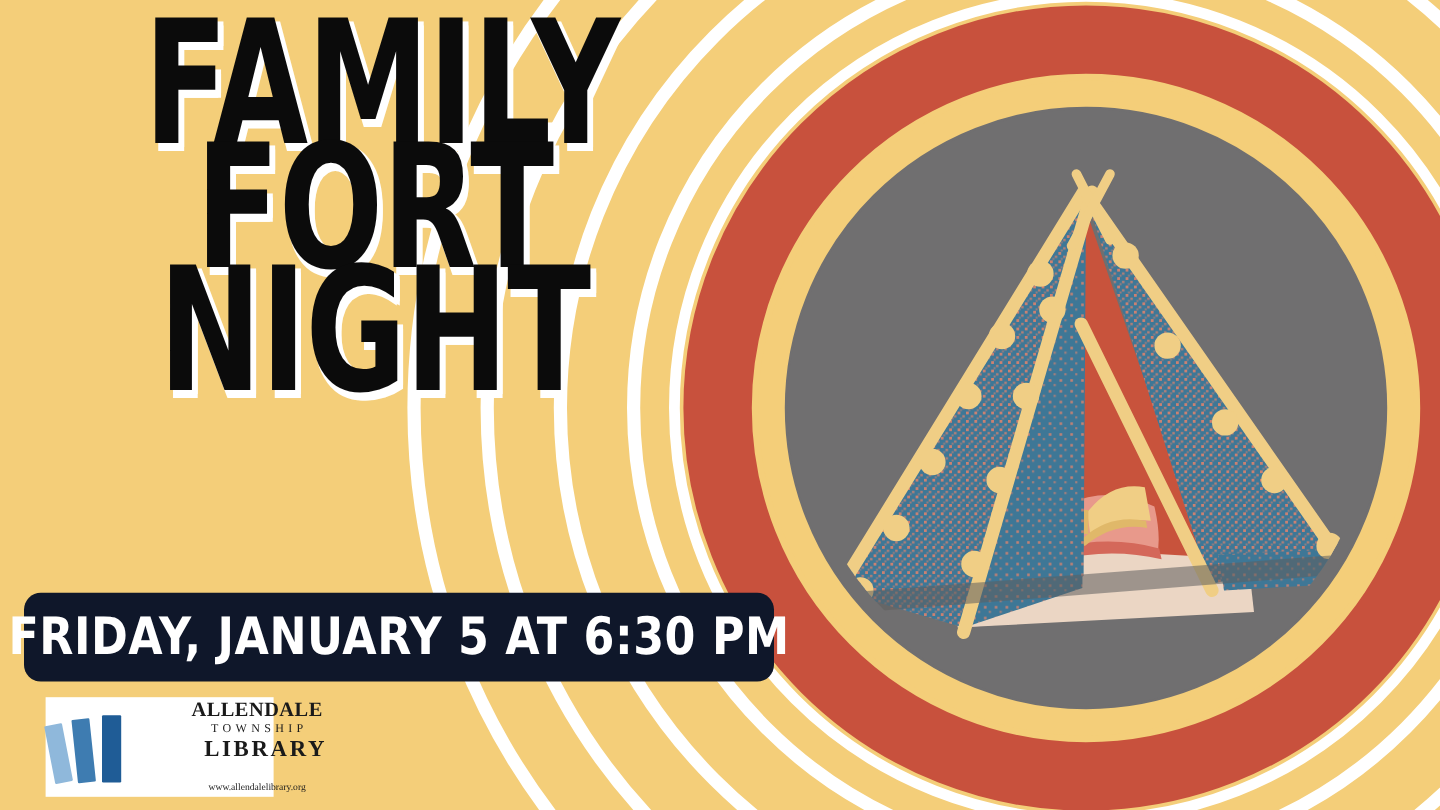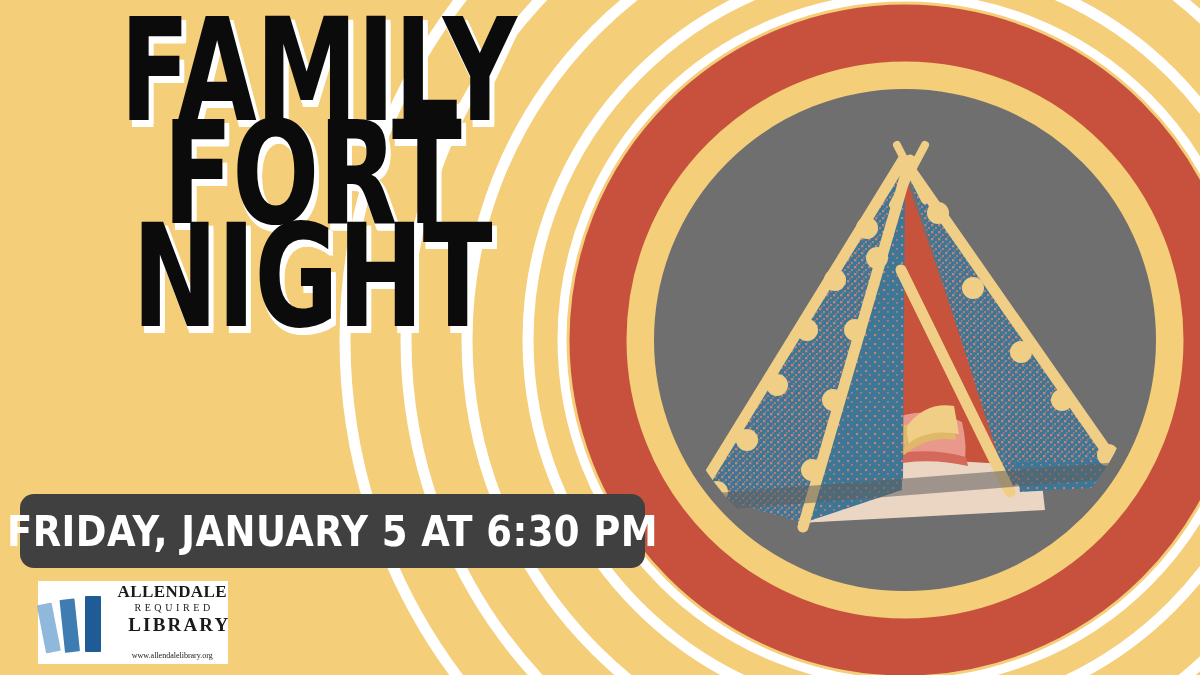--- a/index.html
+++ b/index.html
@@ -57,21 +57,21 @@
   .hl-line.l2 { margin-top: -16px; }
   .hl-line.l3 { margin-top: -16px; }
 
   
   #date-banner {
     position: absolute;
     left: 20px;
     top: 494px;
     width: 625px;
     height: 74px;
-    background: #404040;
+    background: #0f172a;
     border-radius: 14px;
     z-index: 6;
     display: flex;
     align-items: center;
     justify-content: center;
   }
   #date-text {
     font-family: "DejaVu Sans", sans-serif;
     font-weight: 700;
     color: #FFFFFF;
@@ -110,20 +110,21 @@
     position: absolute;
     left: 38px;
     top: 581px;
     width: 190px;
     height: 83px;
     background: #FFFFFF;
     z-index: 6;
     display: flex;
     flex-direction: row;
     align-items: center;
+    gap: 42px;
   }
   #logo-books {
     width: 66px;
     height: 66px;
     position: relative;
     flex: none;
     margin-left: 6px;
   }
   .book {
     position: absolute;
@@ -259,19 +260,19 @@
 
 
   <div id="logo-box">
     <div id="logo-books">
       <div class="book" id="book1"></div>
       <div class="book" id="book2"></div>
       <div class="book" id="book3"></div>
     </div>
     <div id="logo-text">
       <div id="logo-l1">ALLENDALE</div>
-      <div id="logo-l2">REQUIRED</div>
+      <div id="logo-l2">TOWNSHIP</div>
       <div id="logo-l3">LIBRARY</div>
       <div id="logo-l4">www.allendalelibrary.org</div>
     </div>
   </div>
 
 </div>
 
 </body></html>

